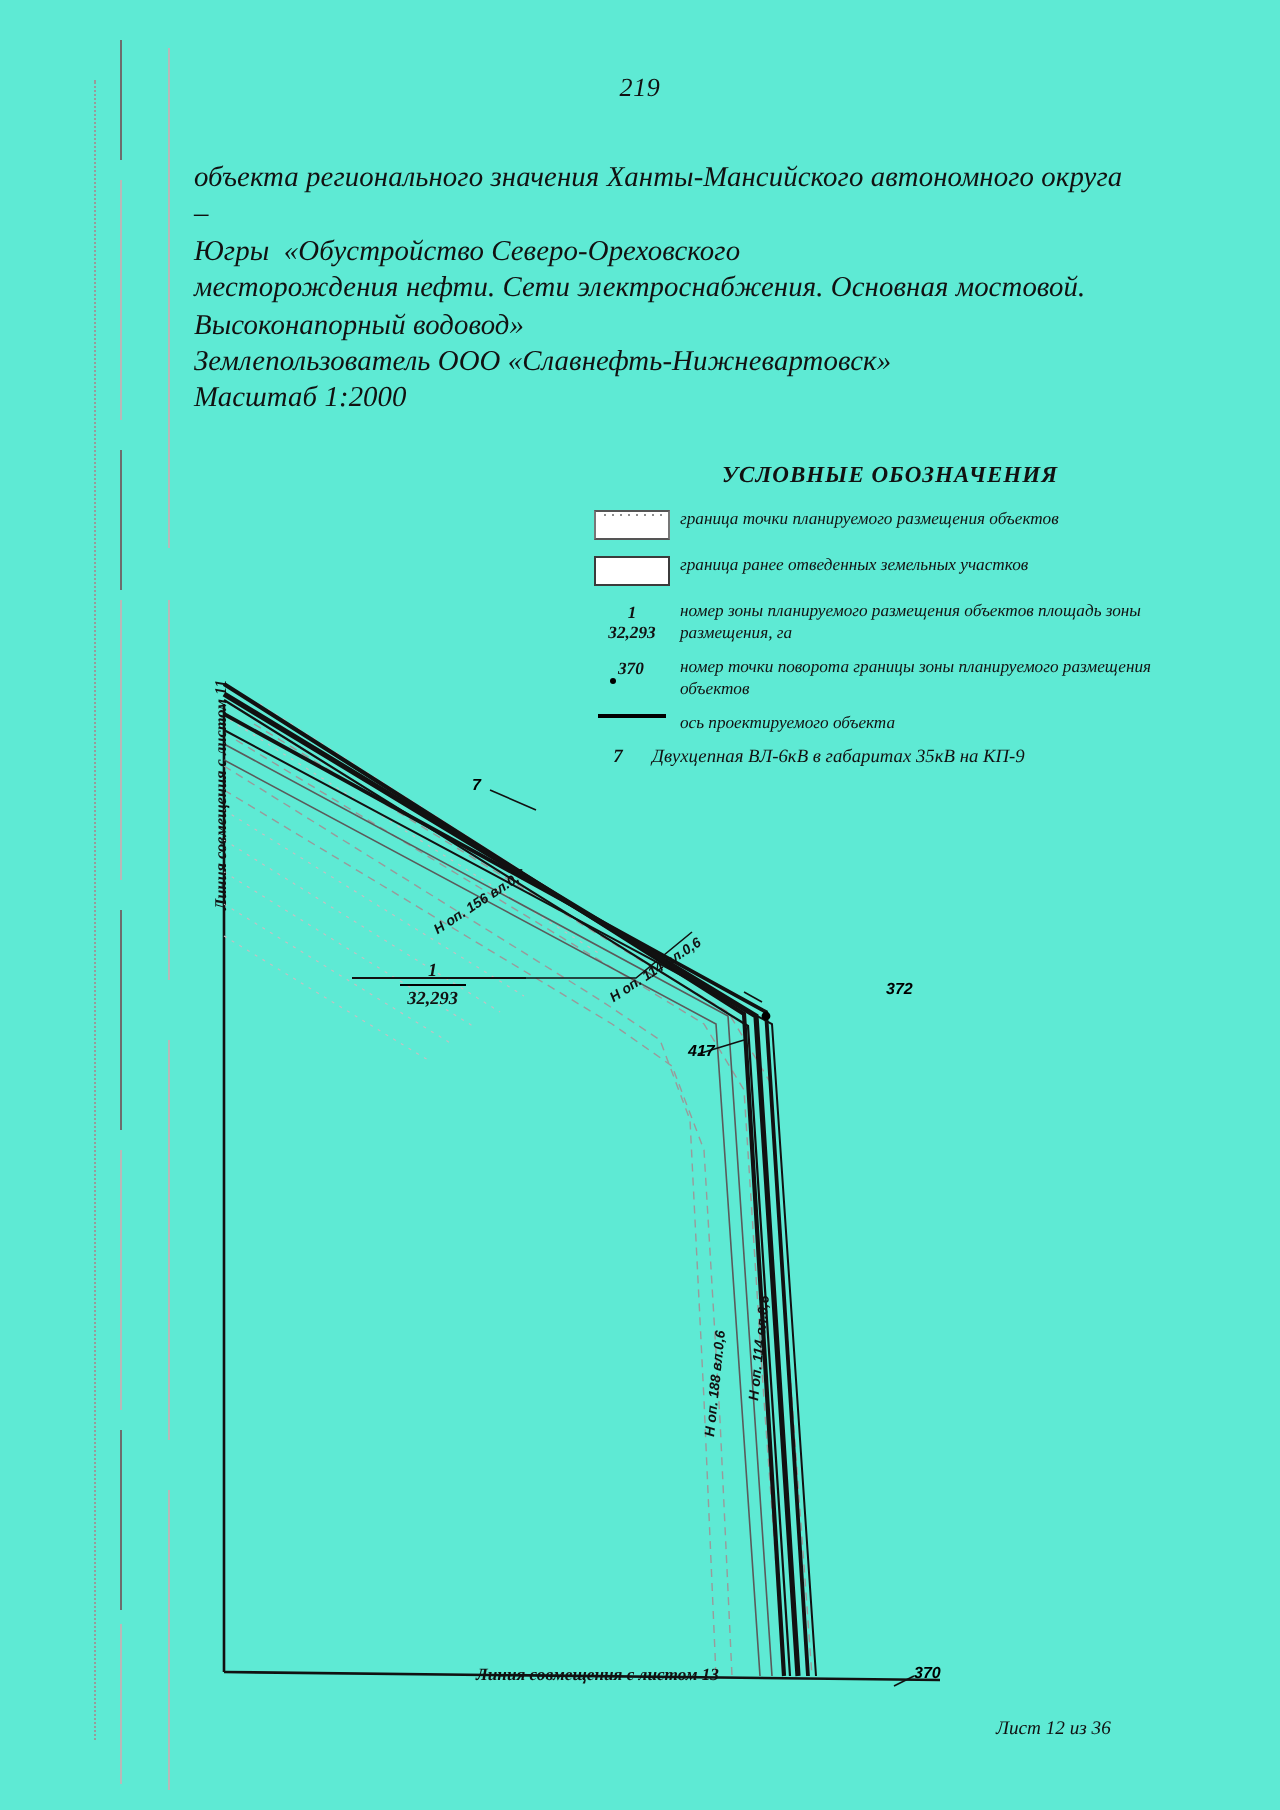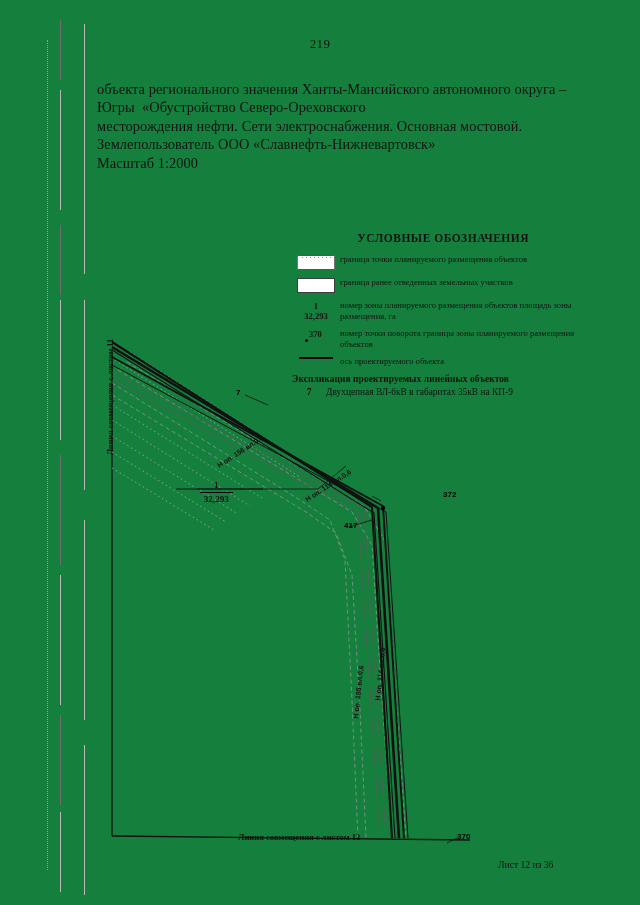--- a/index.html
+++ b/index.html
@@ -5,21 +5,21 @@
 <style>
   html,body{margin:0;padding:0;}
   body{
     width:640px;height:905px;
     background:#ffffff;
     font-family:"Liberation Serif", serif;
     color:#111;
     overflow:hidden;
     position:relative;
   }
-  .page{position:absolute;inset:0;background:#15803d;}
+  .page{position:absolute;inset:0;background:#5eead4;font-style:italic;}
 
   
   .scanline{position:absolute;background:#b9b9b9;width:1px;}
   .scanline.dark{background:#6d6d6d;}
   .scanline.dotted{
     background:none;
     border-left:1px dotted #9a9a9a;
     width:0;
   }
 
@@ -152,20 +152,21 @@
   <div class="scanline" style="left:84px;  top:520px; height:200px;"></div>
   <div class="scanline" style="left:84px;  top:745px; height:150px;"></div>
   <div class="scanline dotted" style="left:47px;  top:40px;  height:830px;"></div>
 
   <div class="folio">219</div>
 
   <div class="title-block">
     <div>объекта регионального значения Ханты-Мансийского автономного округа –</div>
     <div>Югры  «Обустройство Северо-Ореховского</div>
     <div>месторождения нефти. Сети электроснабжения. Основная мостовой.</div>
+    <div>Высоконапорный водовод»</div>
     <div>Землепользователь ООО «Славнефть-Нижневартовск»</div>
     <div>Масштаб 1:2000</div>
   </div>
 
   <svg class="drawing" viewBox="0 0 640 905">
 
     <line x1="112" y1="352" x2="112" y2="836" stroke="#111" stroke-width="1.3"></line>
     <line x1="112" y1="836" x2="470" y2="840" stroke="#111" stroke-width="1.3"></line>
 
     <g stroke="#9a9a9a" stroke-width="0.7" fill="none" stroke-dasharray="4 3">
@@ -267,21 +268,20 @@
       <div class="legend-text">номер точки поворота границы зоны планируемого размещения объектов</div>
     </div>
 
     <div class="legend-row">
       <div class="legend-sym">
         <div class="axisline"></div>
       </div>
       <div class="legend-text">ось проектируемого объекта</div>
     </div>
 
-    <div class="expl-title">Экспликация проектируемых линейных объектов</div>
     <div class="expl-row">
       <div class="expl-num">7</div>
       <div class="expl-text">Двухцепная ВЛ-6кВ в габаритах 35кВ на КП-9</div>
     </div>
   </div>
 
   <div class="footer">Лист 12 из 36</div>
 </div>
 
 </body></html>

